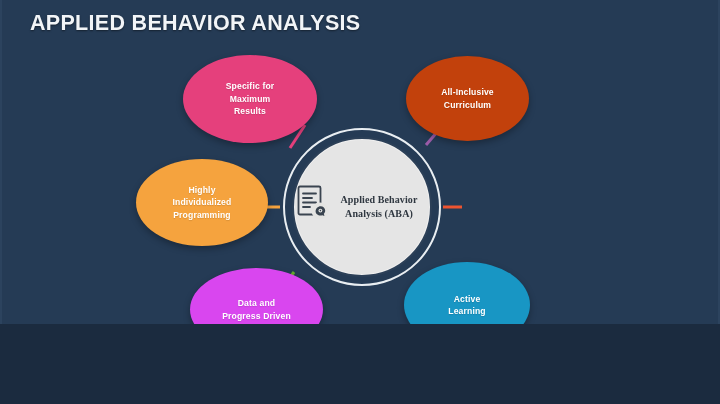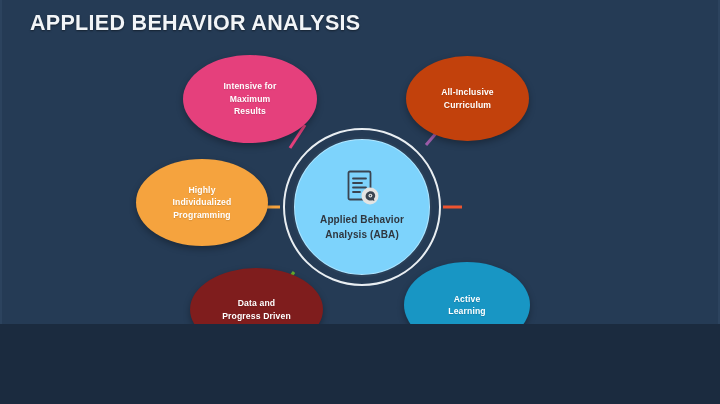--- a/index.html
+++ b/index.html
@@ -91,28 +91,29 @@
     border: 2.5px solid #e9eef2;
     box-sizing: border-box;
     display: flex;
     align-items: center;
     justify-content: center;
   }
   #hub-inner {
     width: 140px;
     height: 140px;
     border-radius: 50%;
-    background: #7dd3fc;
+    background: #e5e5e5;
     border: 2px solid #2c4058;
     box-sizing: border-box;
     display: flex;
-    flex-direction: column;
+    flex-direction: row;
     align-items: center;
     justify-content: center;
     box-shadow: inset 0 0 0 1px rgba(255,255,255,0.4);
+    font-family: Liberation Serif, serif;
   }
   #hub-icon {
     margin-top: -2px;
     margin-bottom: 7px;
     line-height: 0;
   }
   #hub-label {
     color: #2f3740;
     font-size: 10px;
     font-weight: bold;
@@ -135,42 +136,42 @@
       <line x1="288" y1="148" x2="303" y2="125" stroke="#e5407c" stroke-width="3"></line>
       <line x1="424" y1="145" x2="442" y2="124" stroke="#9b5ba8" stroke-width="3"></line>
       <line x1="441" y1="207" x2="460" y2="207" stroke="#ee5430" stroke-width="3"></line>
       <line x1="427" y1="272" x2="444" y2="292" stroke="#1896c4" stroke-width="3"></line>
       <line x1="292" y1="272" x2="276" y2="294" stroke="#65ab2b" stroke-width="3"></line>
       <line x1="278" y1="207" x2="260" y2="207" stroke="#f5a33e" stroke-width="3"></line>
     </svg>
 
     <div class="node n-pink" style="background:#e5407c">
       <div class="node-label">
-        <span>Intensive for</span><br>
+        <span>Specific for</span><br>
         <span>Maximum</span><br>
         <span>Results</span>
       </div>
     </div>
 
     <div class="node n-purple" style="background:#c2410c">
       <div class="node-label">
         <span>All-Inclusive</span><br>
         <span>Curriculum</span>
       </div>
     </div>
 
 
     <div class="node n-blue" style="background:#1896c4">
       <div class="node-label">
         <span>Active</span><br>
         <span>Learning</span>
       </div>
     </div>
 
-    <div class="node n-green" style="background:#7f1d1d">
+    <div class="node n-green" style="background:#d946ef">
       <div class="node-label">
         <span>Data and</span><br>
         <span>Progress Driven</span>
       </div>
     </div>
 
     <div class="node n-orange" style="background:#f5a33e">
       <div class="node-label">
         <span>Highly</span><br>
         <span>Individualized</span><br>

